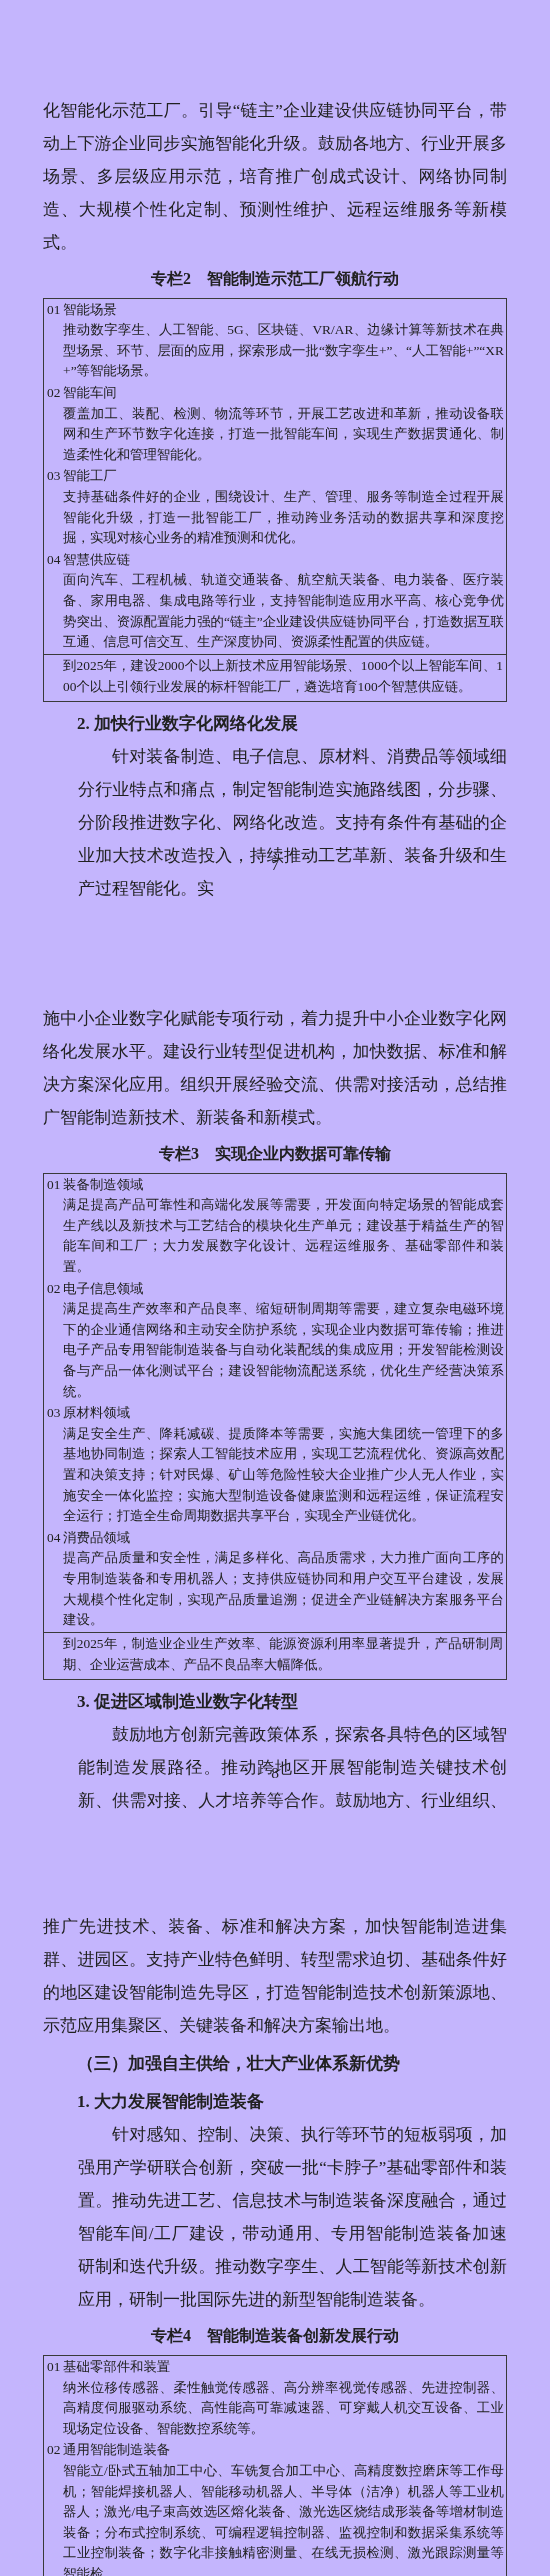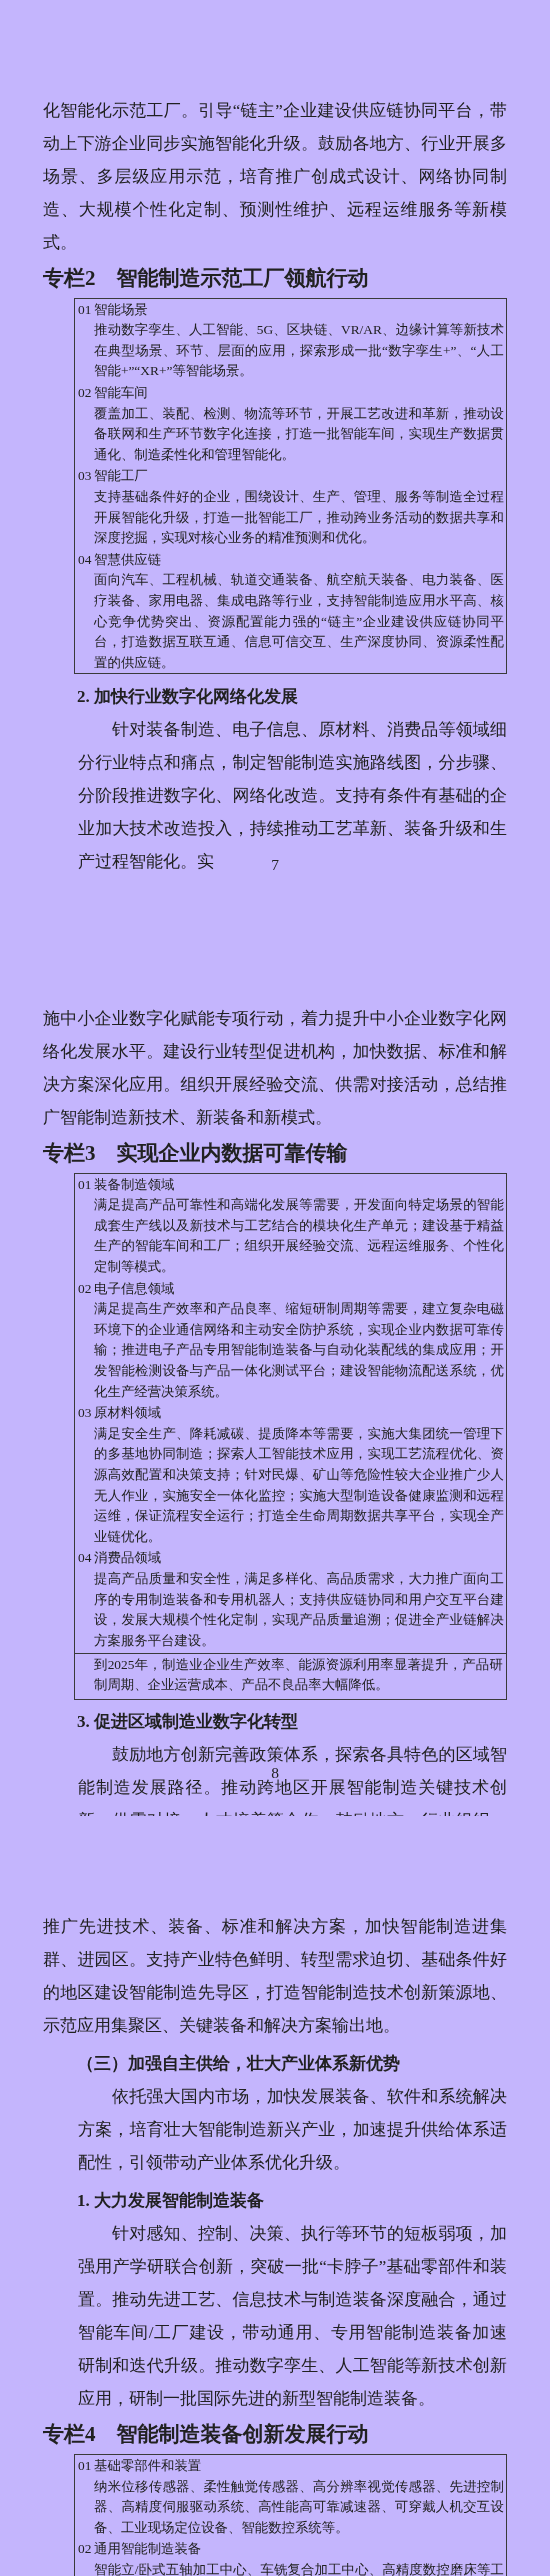--- a/index.html
+++ b/index.html
@@ -31,31 +31,31 @@
   .para.indent { text-indent: 34px; margin-left: 35px; }
   .heading {
     margin: 5.2px 0 0 0;
     font-size: 17px;
     line-height: 33px;
     font-weight: bold;
     text-indent: 34px;
   }
   .box-title {
     margin: 3.1px 0 0 0;
-    font-size: 21px;
+    font-size: 16px;
     line-height: 33px;
     font-weight: bold;
+    text-align: center;
   }
   .box {
     border: 1.3px solid #3a3a3a;
     margin-top: 2.6px;
     padding-top: 1px;
     font-size: 13.4px;
     line-height: 20.6px;
-    margin-left: 31px;
   }
   .box-row {
     display: flex;
     margin-top: 1px;
     padding: 0 2.1px 0 3.1px;
   }
   .box-row:first-child { margin-top: 0; }
   .box-num {
     width: 16px;
     flex: none;
@@ -113,36 +113,37 @@
               <div class="box-row-text">支持基础条件好的企业，围绕设计、生产、管理、服务等制造全过程开展智能化升级，打造一批智能工厂，推动跨业务活动的数据共享和深度挖掘，实现对核心业务的精准预测和优化。</div>
             </div>
           </div>
           <div class="box-row">
             <span class="box-num">04</span>
             <div class="box-cell">
               <div class="box-row-title">智慧供应链</div>
               <div class="box-row-text">面向汽车、工程机械、轨道交通装备、航空航天装备、电力装备、医疗装备、家用电器、集成电路等行业，支持智能制造应用水平高、核心竞争优势突出、资源配置能力强的“链主”企业建设供应链协同平台，打造数据互联互通、信息可信交互、生产深度协同、资源柔性配置的供应链。</div>
             </div>
           </div>
+          <div class="box-footer">到2025年，建设2000个以上新技术应用智能场景、1000个以上智能车间、100个以上引领行业发展的标杆智能工厂，遴选培育100个智慧供应链。</div>
         </div>
         <p class="heading">2. 加快行业数字化网络化发展</p>
         <p class="para indent">针对装备制造、电子信息、原材料、消费品等领域细分行业特点和痛点，制定智能制造实施路线图，分步骤、分阶段推进数字化、网络化改造。支持有条件有基础的企业加大技术改造投入，持续推动工艺革新、装备升级和生产过程智能化。实</p>
       </div>
     <div class="page-number">7</div>
   </div>
     <div class="page">
     <div class="page-content">
         <p class="para">施中小企业数字化赋能专项行动，着力提升中小企业数字化网络化发展水平。建设行业转型促进机构，加快数据、标准和解决方案深化应用。组织开展经验交流、供需对接活动，总结推广智能制造新技术、新装备和新模式。</p>
         <p class="box-title">专栏3　实现企业内数据可靠传输</p>
         <div class="box">
           <div class="box-row">
             <span class="box-num">01</span>
             <div class="box-cell">
               <div class="box-row-title">装备制造领域</div>
-              <div class="box-row-text">满足提高产品可靠性和高端化发展等需要，开发面向特定场景的智能成套生产线以及新技术与工艺结合的模块化生产单元；建设基于精益生产的智能车间和工厂；组织开展经验交流、远程运维服务、个性化定制等模式。</div>
+              <div class="box-row-text">满足提高产品可靠性和高端化发展等需要，开发面向特定场景的智能成套生产线以及新技术与工艺结合的模块化生产单元；建设基于精益生产的智能车间和工厂；大力发展数字化设计、远程运维服务、基础零部件和装置。</div>
             </div>
           </div>
           <div class="box-row">
             <span class="box-num">02</span>
             <div class="box-cell">
               <div class="box-row-title">电子信息领域</div>
               <div class="box-row-text">满足提高生产效率和产品良率、缩短研制周期等需要，建立复杂电磁环境下的企业通信网络和主动安全防护系统，实现企业内数据可靠传输；推进电子产品专用智能制造装备与自动化装配线的集成应用；开发智能检测设备与产品一体化测试平台；建设智能物流配送系统，优化生产经营决策系统。</div>
             </div>
           </div>
           <div class="box-row">
@@ -163,21 +164,20 @@
         </div>
         <p class="heading">3. 促进区域制造业数字化转型</p>
         <p class="para indent">鼓励地方创新完善政策体系，探索各具特色的区域智能制造发展路径。推动跨地区开展智能制造关键技术创新、供需对接、人才培养等合作。鼓励地方、行业组织、龙头企业等联合</p>
       </div>
     <div class="page-number">8</div>
   </div>
     <div class="page">
     <div class="page-content">
         <p class="para">推广先进技术、装备、标准和解决方案，加快智能制造进集群、进园区。支持产业特色鲜明、转型需求迫切、基础条件好的地区建设智能制造先导区，打造智能制造技术创新策源地、示范应用集聚区、关键装备和解决方案输出地。</p>
         <p class="heading">（三）加强自主供给，壮大产业体系新优势</p>
-        <p class="para indent">依托强大国内市场，加快发展装备、软件和系统解决方案，培育壮大智能制造新兴产业，加速提升供给体系适配性，引领带动产业体系优化升级。</p>
         <p class="heading">1. 大力发展智能制造装备</p>
         <p class="para indent">针对感知、控制、决策、执行等环节的短板弱项，加强用产学研联合创新，突破一批“卡脖子”基础零部件和装置。推动先进工艺、信息技术与制造装备深度融合，通过智能车间/工厂建设，带动通用、专用智能制造装备加速研制和迭代升级。推动数字孪生、人工智能等新技术创新应用，研制一批国际先进的新型智能制造装备。</p>
         <p class="box-title">专栏4　智能制造装备创新发展行动</p>
         <div class="box">
           <div class="box-row">
             <span class="box-num">01</span>
             <div class="box-cell">
               <div class="box-row-title">基础零部件和装置</div>
               <div class="box-row-text">纳米位移传感器、柔性触觉传感器、高分辨率视觉传感器、先进控制器、高精度伺服驱动系统、高性能高可靠减速器、可穿戴人机交互设备、工业现场定位设备、智能数控系统等。</div>
             </div>

